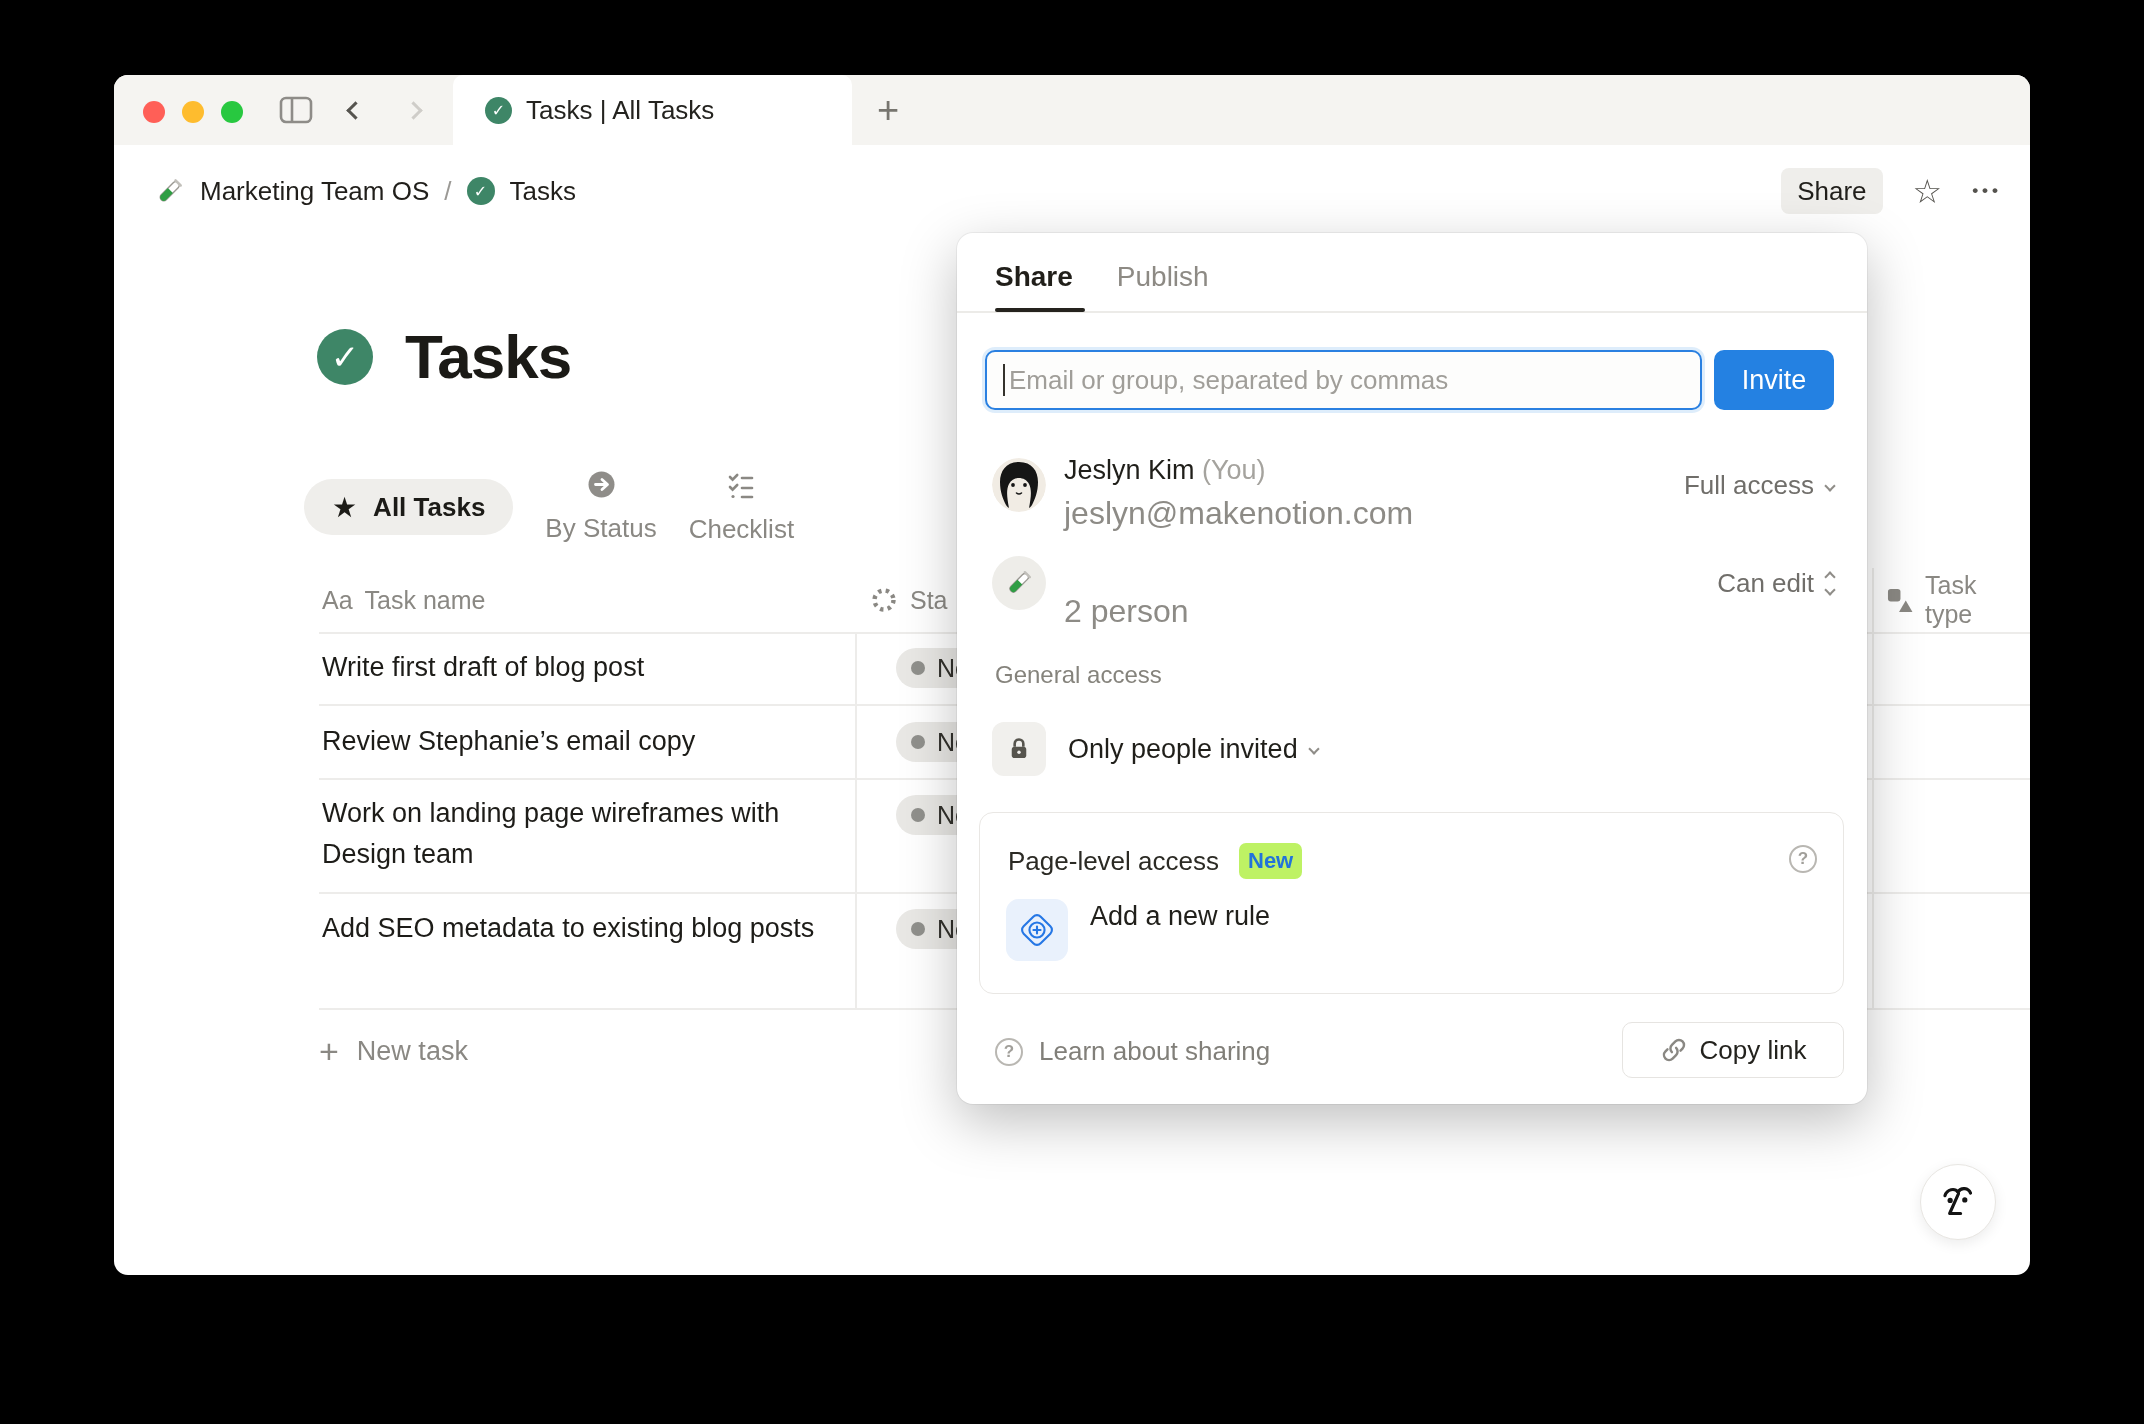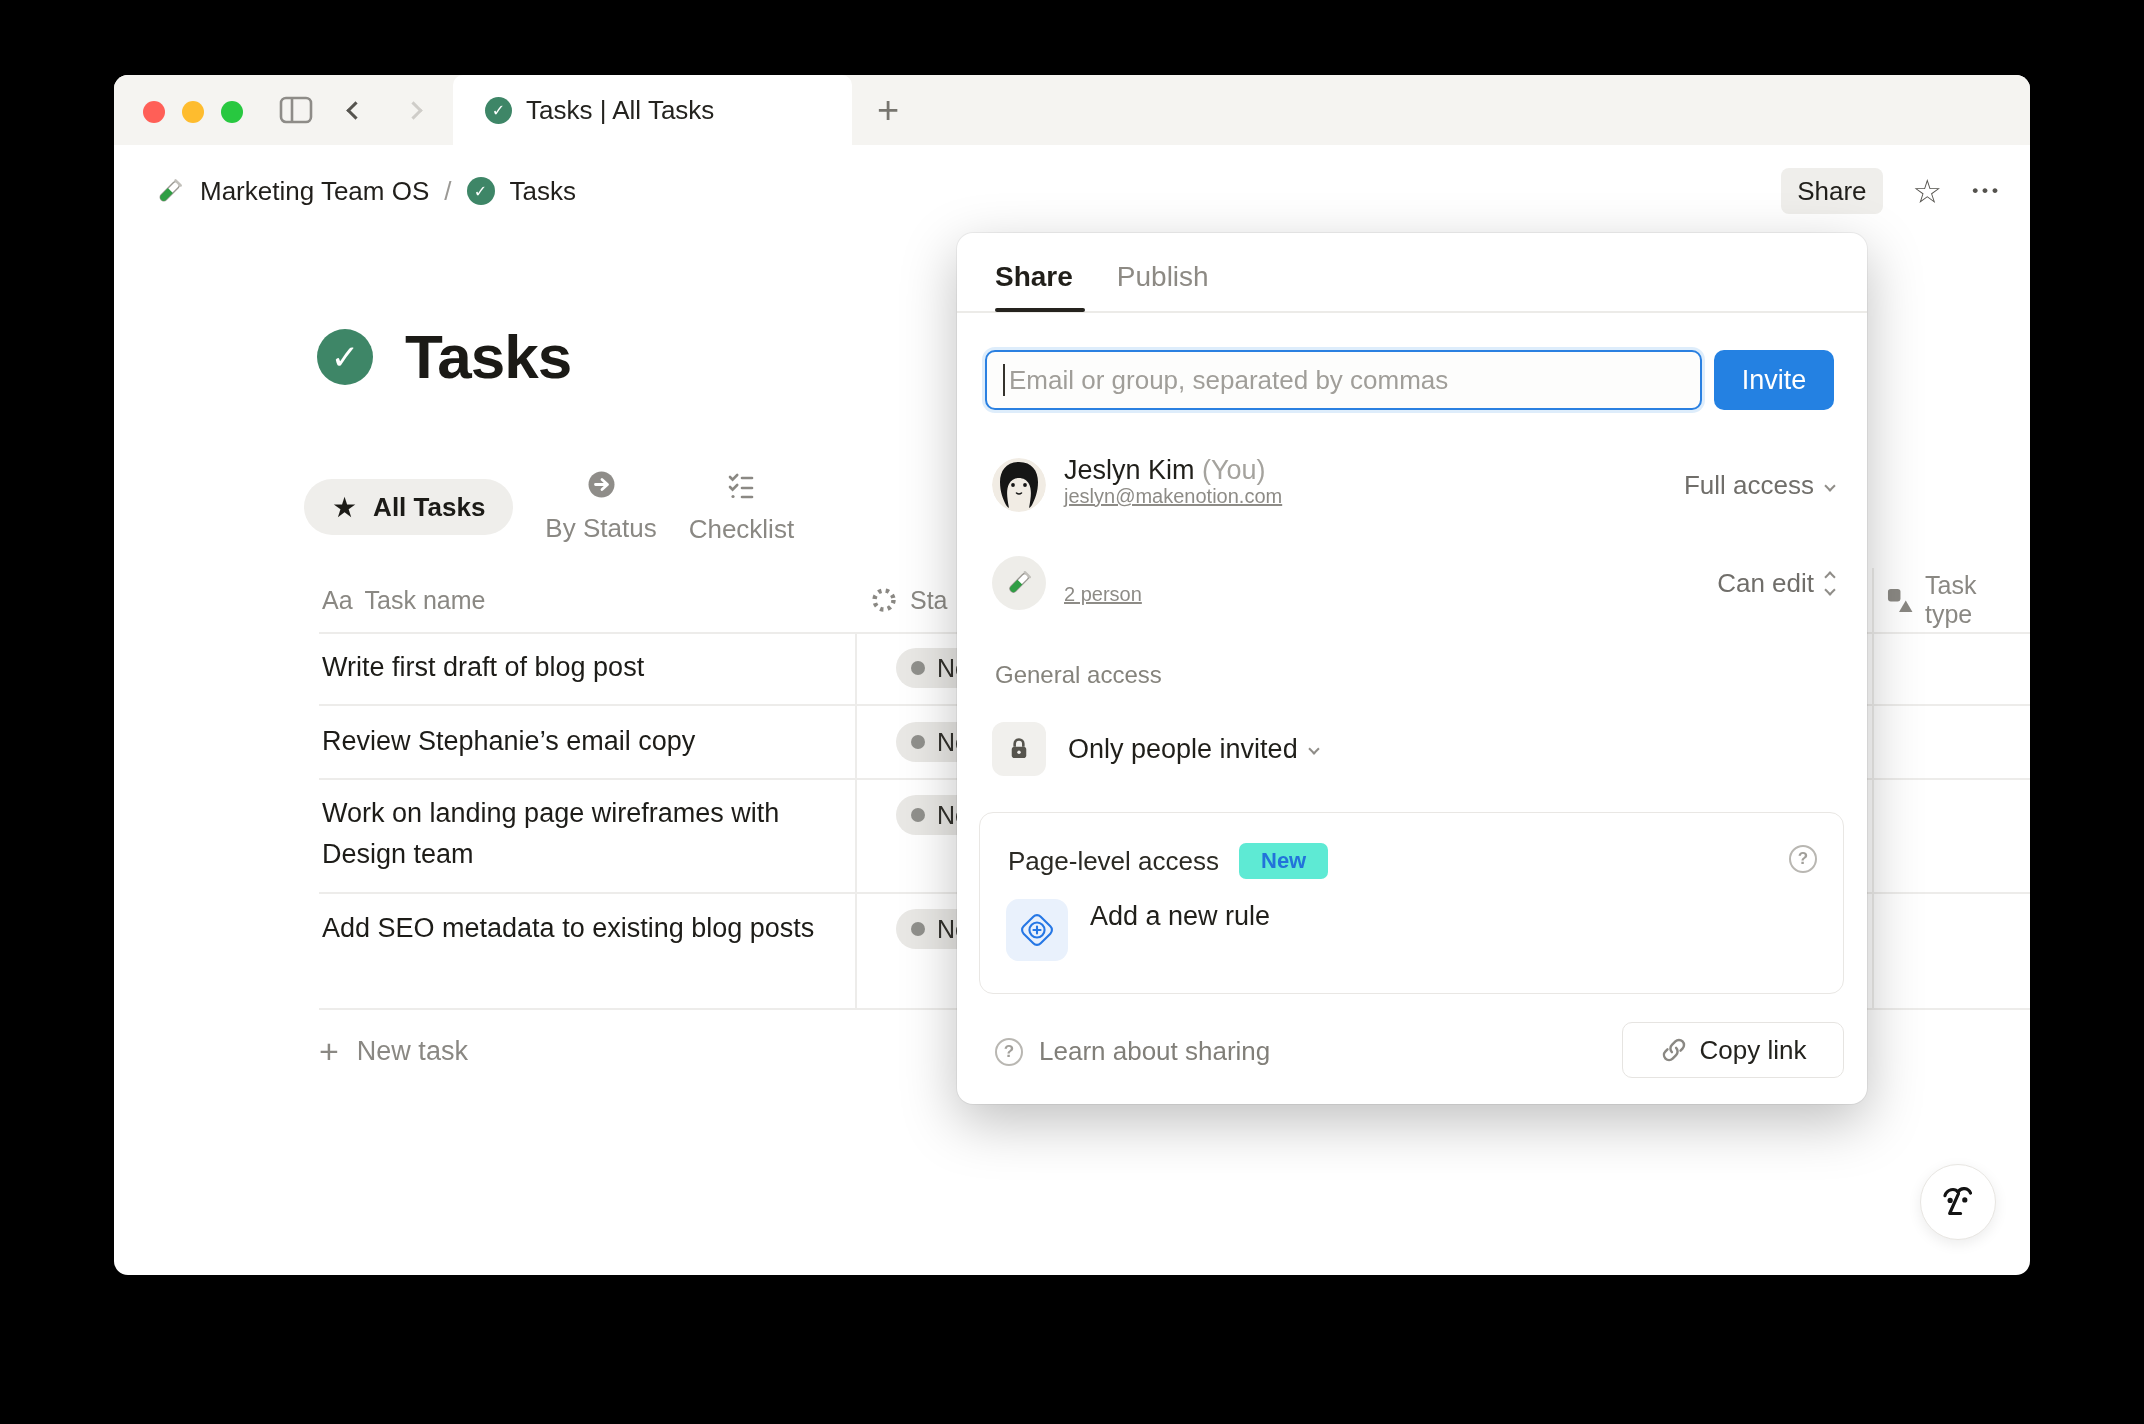--- a/index.html
+++ b/index.html
@@ -72,31 +72,31 @@
                   box-shadow:0 0 0 3px rgba(35,131,226,.15); background:#fdfdfc; display:flex; align-items:center; padding-left:16px; }
   .caret { width:2px; height:32px; background:#34322c; margin-right:4px; }
   .placeholder { font-size:26px; color:#a09e99; }
   .invite-btn { position:absolute; left:757px; top:117px; width:120px; height:60px; background:#2481e2; border-radius:10px;
                 color:#fff; font-size:27px; font-weight:500; display:flex; align-items:center; justify-content:center; }
   .mrow { position:absolute; left:0; width:910px; height:76px; }
   .mrow .avatar { position:absolute; left:35px; top:6px; width:54px; height:54px; border-radius:50%; overflow:hidden; }
   .mrow .icon-circle { position:absolute; left:35px; top:6px; width:54px; height:54px; border-radius:50%; background:#eeede9; display:flex; align-items:center; justify-content:center; }
   .mrow .l1 { position:absolute; left:107px; top:3px; font-size:27px; font-weight:500; color:#201f1a; }
   .mrow .l1 .you { color:#a5a39e; font-weight:400; }
-  .mrow .l2 { position:absolute; left:107px; top:33px; font-size:20px; color:#8d8b86;text-decoration:underline; }
+  .mrow .l2 { position:absolute; left:107px; top:43px; font-size:32px; color:#8d8b86; }
   .mrow .access { position:absolute; right:33px; top:18px; display:flex; align-items:center; gap:12px; font-size:26px; color:#706e6a; }
   .updown { display:flex; flex-direction:column; gap:5px; align-items:center; }
   .section-label { position:absolute; left:38px; top:428px; font-size:24px; font-weight:500; color:#85837c; }
   .lock-row { position:absolute; left:35px; top:489px; display:flex; align-items:center; gap:22px; }
   .lock-sq { width:54px; height:54px; border-radius:12px; background:#f1f0ed; display:flex; align-items:center; justify-content:center; }
   .lock-label { font-size:27px; font-weight:500; color:#201f1a; display:flex; align-items:center; gap:12px; }
   .pl-card { position:absolute; left:22px; top:579px; width:865px; height:182px; border:1.5px solid #e9e7e4; border-radius:14px; }
   .pl-head { position:absolute; left:28px; top:30px; display:flex; align-items:center; gap:20px; }
   .pl-title { font-size:26px; font-weight:500; color:#2b2a24; }
-  .badge-new { background:#5eead4; color:#2273da; font-size:22px; font-weight:600; border-radius:7px; padding:5px 22px; }
+  .badge-new { background:#bef264; color:#2273da; font-size:22px; font-weight:600; border-radius:7px; padding:5px 9px; }
   .help-circ { width:28px; height:28px; border-radius:50%; border:2px solid #b9b7b2; color:#a19f9a; font-size:17px; font-weight:600; display:flex; align-items:center; justify-content:center; }
   .pl-help { position:absolute; right:26px; top:32px; }
   .rule-row { position:absolute; left:26px; top:86px; display:flex; gap:22px; }
   .rule-ic { width:62px; height:62px; border-radius:13px; background:#e9f1fc; display:flex; align-items:center; justify-content:center; }
   .rule-title { font-size:27px; font-weight:500; color:#21201b; margin-top:2px; }
   .rule-desc { font-size:25px; color:#a3a19c; margin-top:8px; }
   .pop-footer { position:absolute; left:0; top:787px; width:910px; height:60px; }
   .learn { position:absolute; left:38px; top:16px; display:flex; align-items:center; gap:16px; font-size:26px; color:#817f79; }
   .copy-btn { position:absolute; left:665px; top:2px; width:222px; height:56px; border:1.5px solid #e6e4e1; border-radius:10px;
               display:flex; align-items:center; justify-content:center; gap:12px; font-size:26px; font-weight:500; color:#23221d; }

